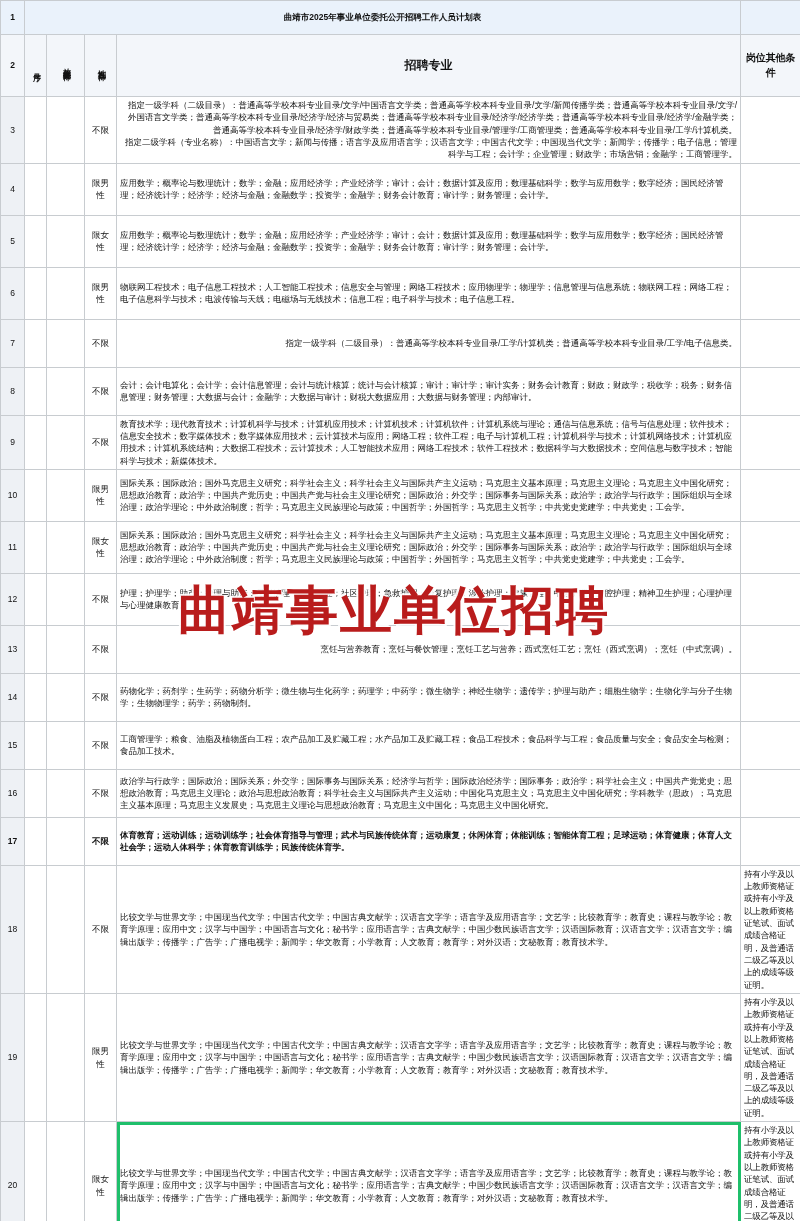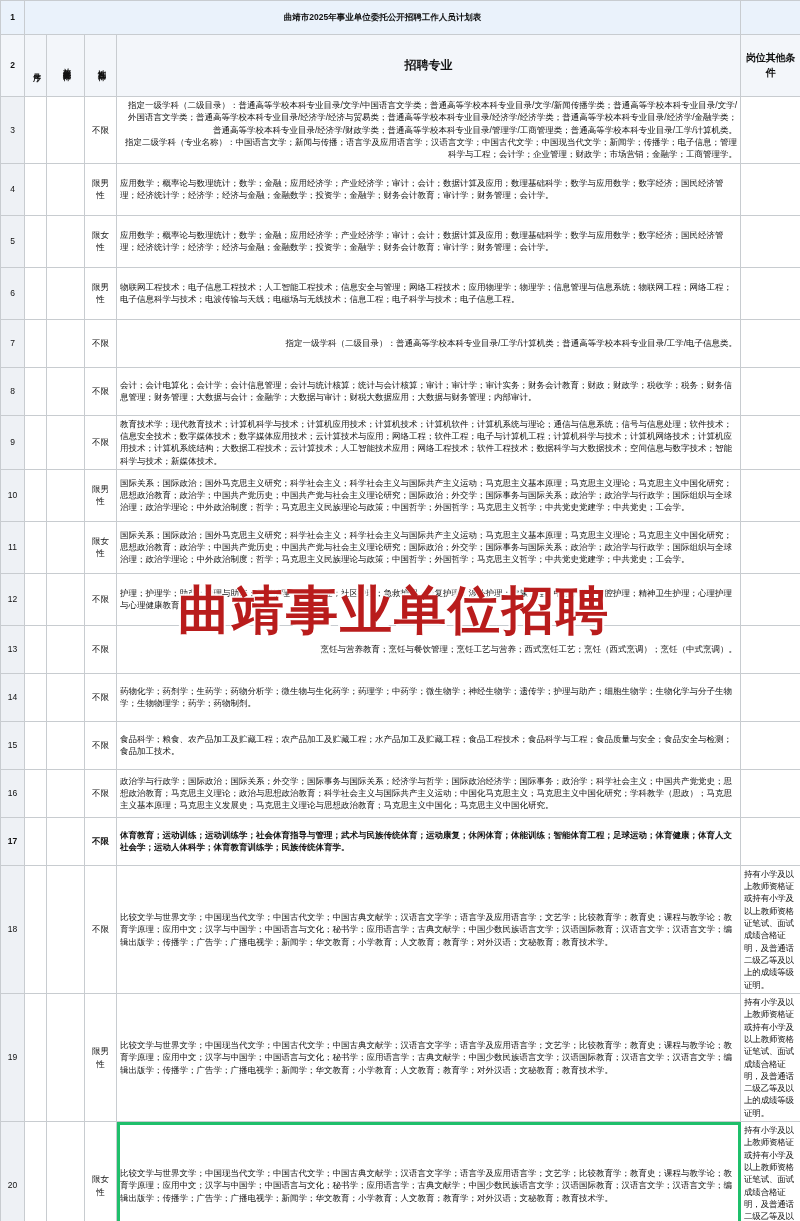--- a/index.html
+++ b/index.html
@@ -221,21 +221,21 @@
           <td class="cen"></td>
           <td class="cen">不限</td>
           <td class="major">药物化学；药剂学；生药学；药物分析学；微生物与生化药学；药理学；中药学；微生物学；神经生物学；遗传学；护理与助产；细胞生物学；生物化学与分子生物学；生物物理学；药学；药物制剂。</td>
           <td class="other"></td>
         </tr>
         <tr style="height: 48px;">
           <td class="rownum">15</td>
           <td class="cen"></td>
           <td class="cen"></td>
           <td class="cen">不限</td>
-          <td class="major">食品科学；粮食、农产品加工及贮藏工程；农产品加工及贮藏工程；水产品加工及贮藏工程；食品工程技术；食品科学与工程；食品质量与安全；食品安全与检测；食品加工技术。</td>
+          <td class="major">工商管理学；粮食、油脂及植物蛋白工程；农产品加工及贮藏工程；水产品加工及贮藏工程；食品工程技术；食品科学与工程；食品质量与安全；食品安全与检测；食品加工技术。</td>
           <td class="other"></td>
         </tr>
         <tr style="height: 48px;">
           <td class="rownum">16</td>
           <td class="cen"></td>
           <td class="cen"></td>
           <td class="cen">不限</td>
           <td class="major">政治学与行政学；国际政治；国际关系；外交学；国际事务与国际关系；经济学与哲学；国际政治经济学；国际事务；政治学；科学社会主义；中国共产党党史；思想政治教育；马克思主义理论；政治与思想政治教育；科学社会主义与国际共产主义运动；中国化马克思主义；马克思主义中国化研究；学科教学（思政）；马克思主义基本原理；马克思主义发展史；马克思主义理论与思想政治教育；马克思主义中国化；马克思主义中国化研究。</td>
           <td class="other"></td>
         </tr>

